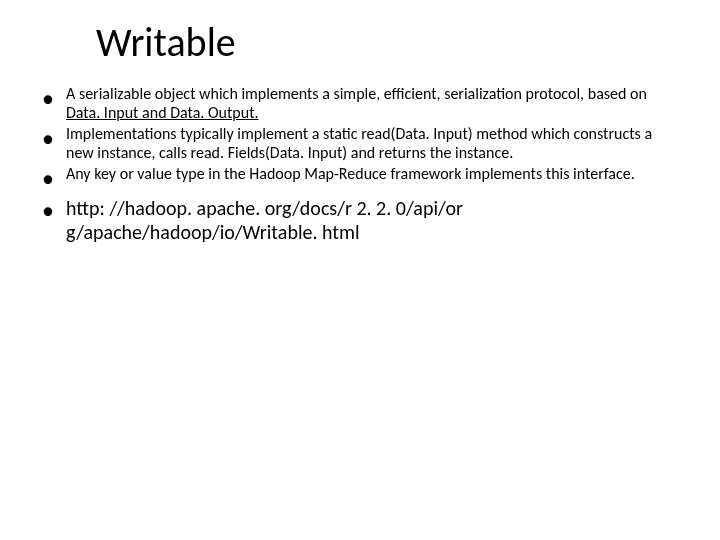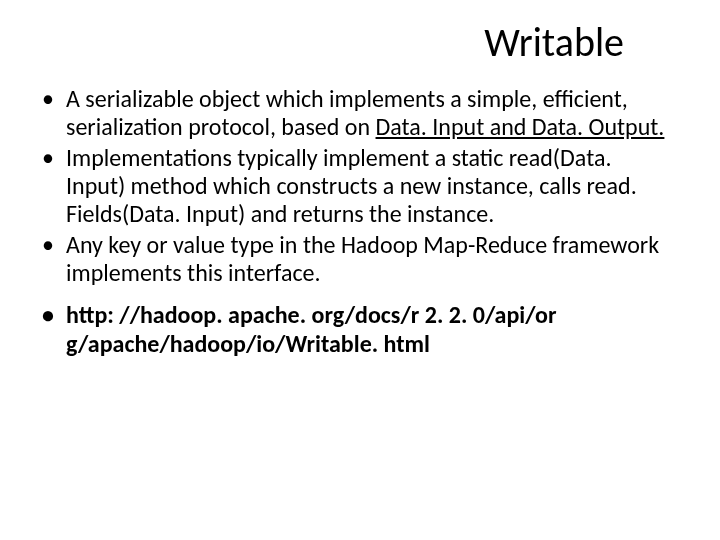--- a/index.html
+++ b/index.html
@@ -11,53 +11,52 @@
     font-family: Calibri, "Segoe UI", Arial, sans-serif;
     color: #000;
   }
   .slide {
     width: 720px;
     height: 540px;
     box-sizing: border-box;
     padding: 18px 36px 0 36px;
   }
   .title {
-    text-align: right;
+    text-align: left;
     font-size: 40px;
     font-weight: 400;
     margin: 0 0 18px 0;
     padding-left: 60px;
     padding-right: 60px;
   }
   ul.body {
     list-style: none;
     margin: 0;
     padding: 0 8px 0 0;
   }
   ul.body > li {
     position: relative;
     padding-left: 30px;
-    font-size: 24px;
+    font-size: 16px;
     line-height: 1.18;
     margin-bottom: 2px;
   }
   ul.body > li::before {
     content: "•";
     position: absolute;
     left: 6px;
     top: 0;
     font-size: 24px;
   }
   ul.body.second {
     margin-top: 14px;
   }
   ul.body.second > li {
-    font-size: 24px;
+    font-size: 20px;
     line-height: 1.18;
-    font-weight: bold;
   }
   .link {
     text-decoration: underline;
     color: #000;
   }
 </style>
 </head>
 <body>
 
 <div class="slide">

